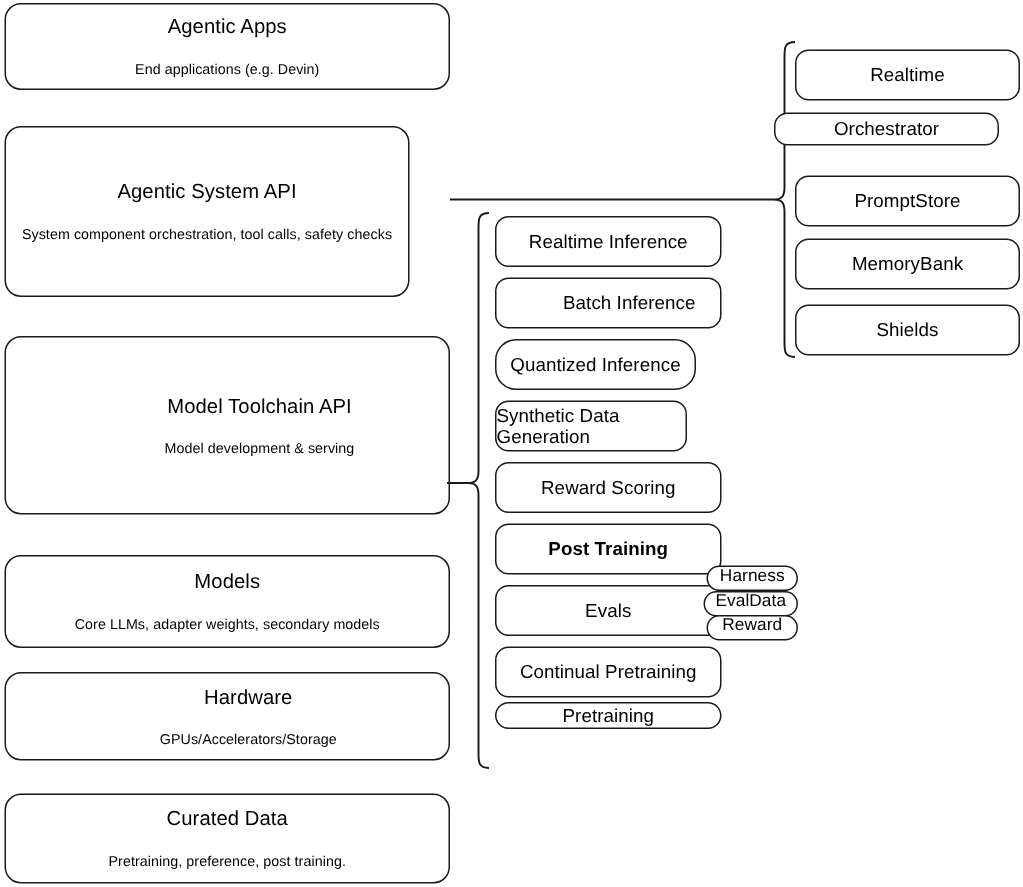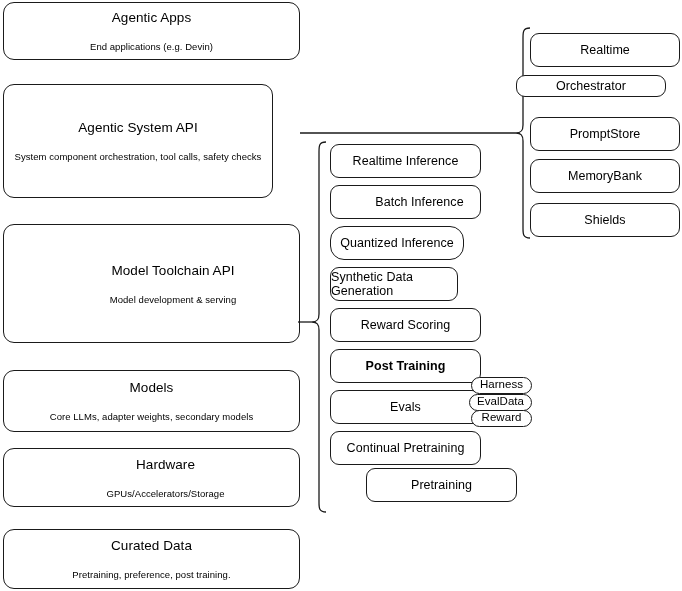--- a/index.html
+++ b/index.html
@@ -190,21 +190,21 @@
   </div>
   <div class="leaf" style="left:330px; top:349px; width:151px; height:34px;font-weight:bold;">
     <span>Post Training</span>
   </div>
   <div class="leaf" style="left:330px; top:390px; width:151px; height:34px;">
     <span>Evals</span>
   </div>
   <div class="leaf" style="left:330px; top:431px; width:151px; height:34px;">
     <span>Continual Pretraining</span>
   </div>
-  <div class="leaf" style="left:330px; top:468px; width:151px; height:34px;margin-left:36px;">
+  <div class="leaf" style="left:330px; top:468px; width:151px; height:18px;">
     <span>Pretraining</span>
   </div>
 
   <div class="pill" style="left:471px; top:377px; width:61px; height:17px;">
     <span>Harness</span>
   </div>
   <div class="pill" style="left:469px; top:394px; width:63px; height:17px;">
     <span>EvalData</span>
   </div>
   <div class="pill" style="left:471px; top:410px; width:61px; height:17px;">

